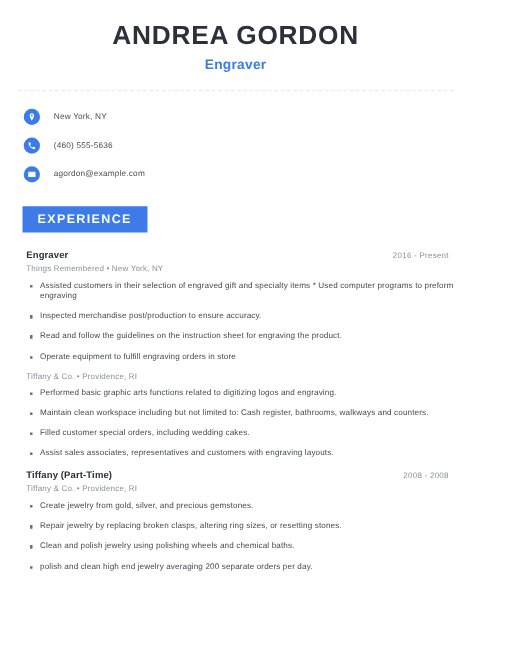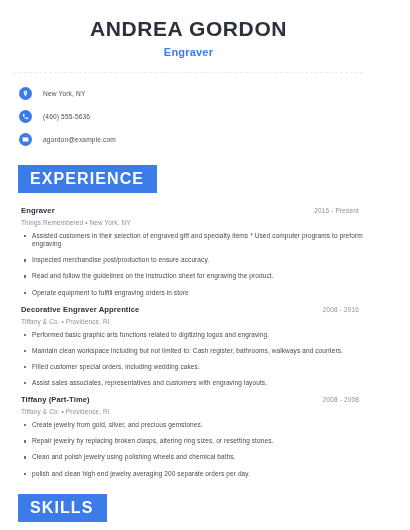--- a/index.html
+++ b/index.html
@@ -77,21 +77,21 @@
     color: #4a4f57;
     letter-spacing: 0.15px;
   }
 
   
   .section { margin-top: 16px; }
   .section-badge {
     display: inline-block;
     background: #3d7ce8;
     color: #ffffff;
-    font-size: 16px;
+    font-size: 10px;
     font-weight: bold;
     letter-spacing: 1.1px;
     padding: 5px 13px 5px 12px;
     margin-left: 4px;
   }
 
   
   .jobs { margin-top: 13px; }
   .job { margin-bottom: 2px; }
   .job-head {
@@ -217,24 +217,20 @@
         <div class="job-meta">Things Remembered  •  New York, NY</div>
         <ul class="bullets">
           <li>Assisted customers in their selection of engraved gift and specialty items * Used computer programs to preform engraving</li>
           <li>Inspected merchandise post/production to ensure accuracy.</li>
           <li>Read and follow the guidelines on the instruction sheet for engraving the product.</li>
           <li>Operate equipment to fulfill engraving orders in store</li>
         </ul>
       </div>
 
       <div class="job">
-        <div class="job-head">
-          <span class="job-role">Decorative Engraver Apprentice</span>
-          <span class="job-dates">2008 - 2016</span>
-        </div>
         <div class="job-meta">Tiffany &amp; Co.  •  Providence, RI</div>
         <ul class="bullets">
           <li>Performed basic graphic arts functions related to digitizing logos and engraving.</li>
           <li>Maintain clean workspace including but not limited to: Cash register, bathrooms, walkways and counters.</li>
           <li>Filled customer special orders, including wedding cakes.</li>
           <li>Assist sales associates, representatives and customers with engraving layouts.</li>
         </ul>
       </div>
 
       <div class="job">
@@ -247,26 +243,14 @@
           <li>Create jewelry from gold, silver, and precious gemstones.</li>
           <li>Repair jewelry by replacing broken clasps, altering ring sizes, or resetting stones.</li>
           <li>Clean and polish jewelry using polishing wheels and chemical baths.</li>
           <li>polish and clean high end jewelry averaging 200 separate orders per day.</li>
         </ul>
       </div>
 
     </div>
   </div>
 
-  <div class="section">
-    <div class="section-badge">SKILLS</div>
-
-    <div class="skills-wrap">
-      <span class="skill-pill">Quality Standards</span>
-      <span class="skill-pill">Jewelry</span>
-      <span class="skill-pill">Product Quality</span>
-      <span class="skill-pill">Precious Metals</span>
-      <span class="skill-pill">Wedding Cakes</span>
-
-    </div>
-  </div>
 
 </div>
 
 </body></html>

